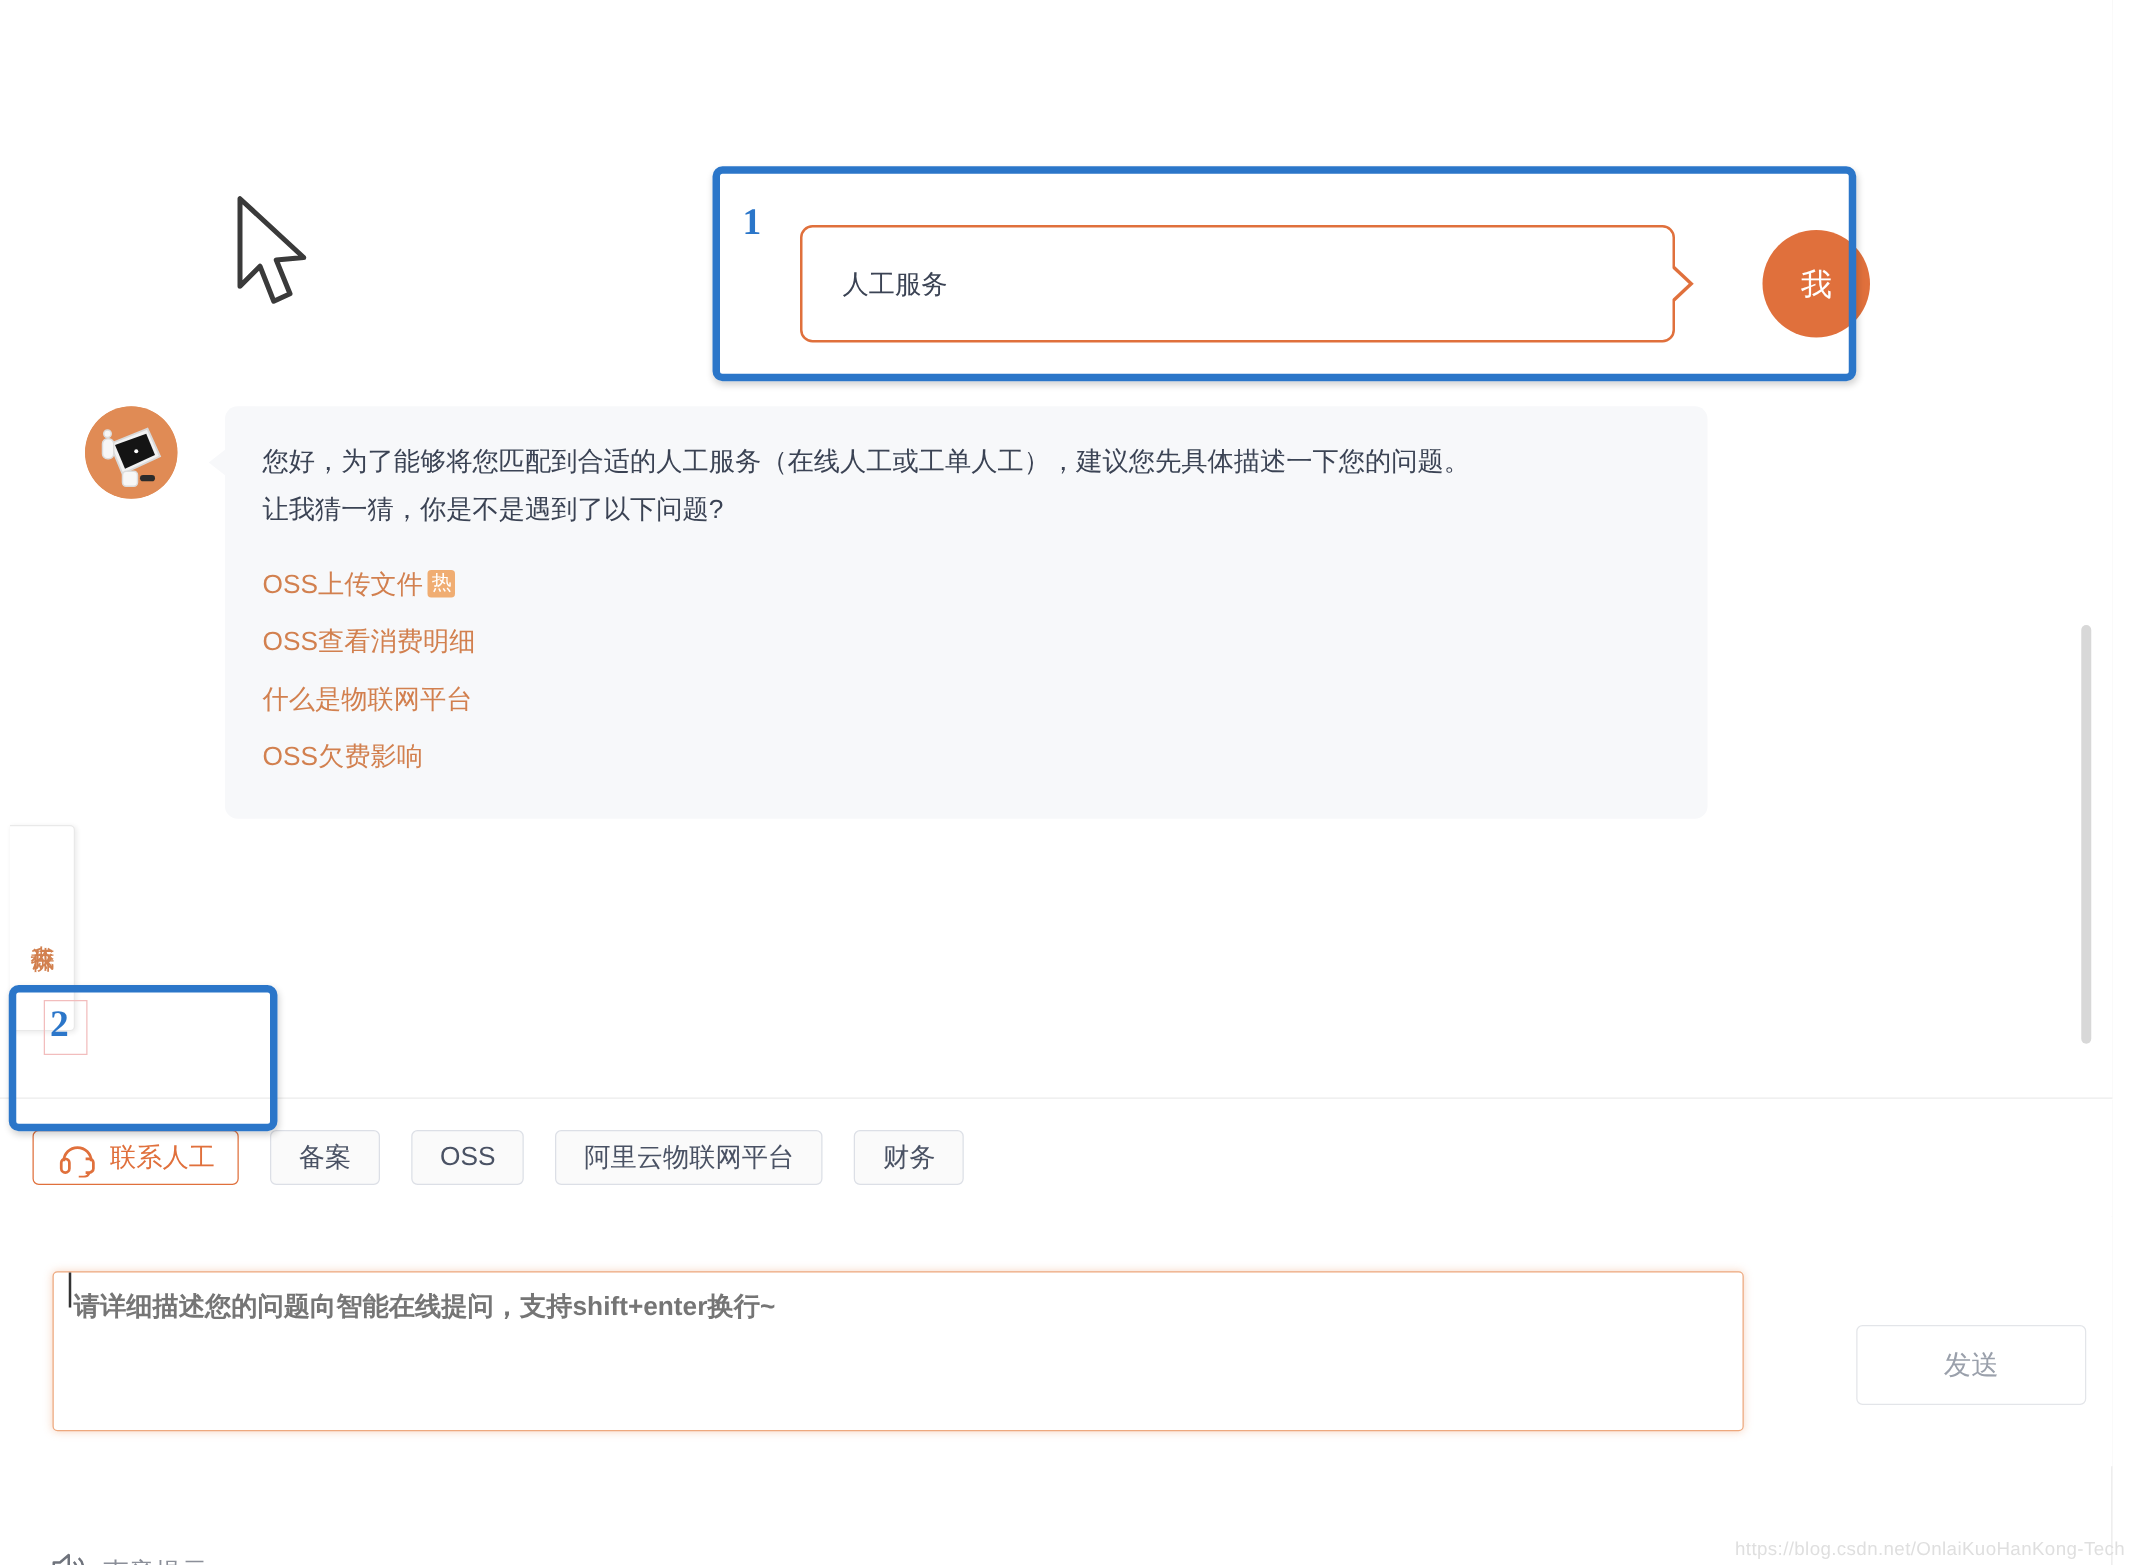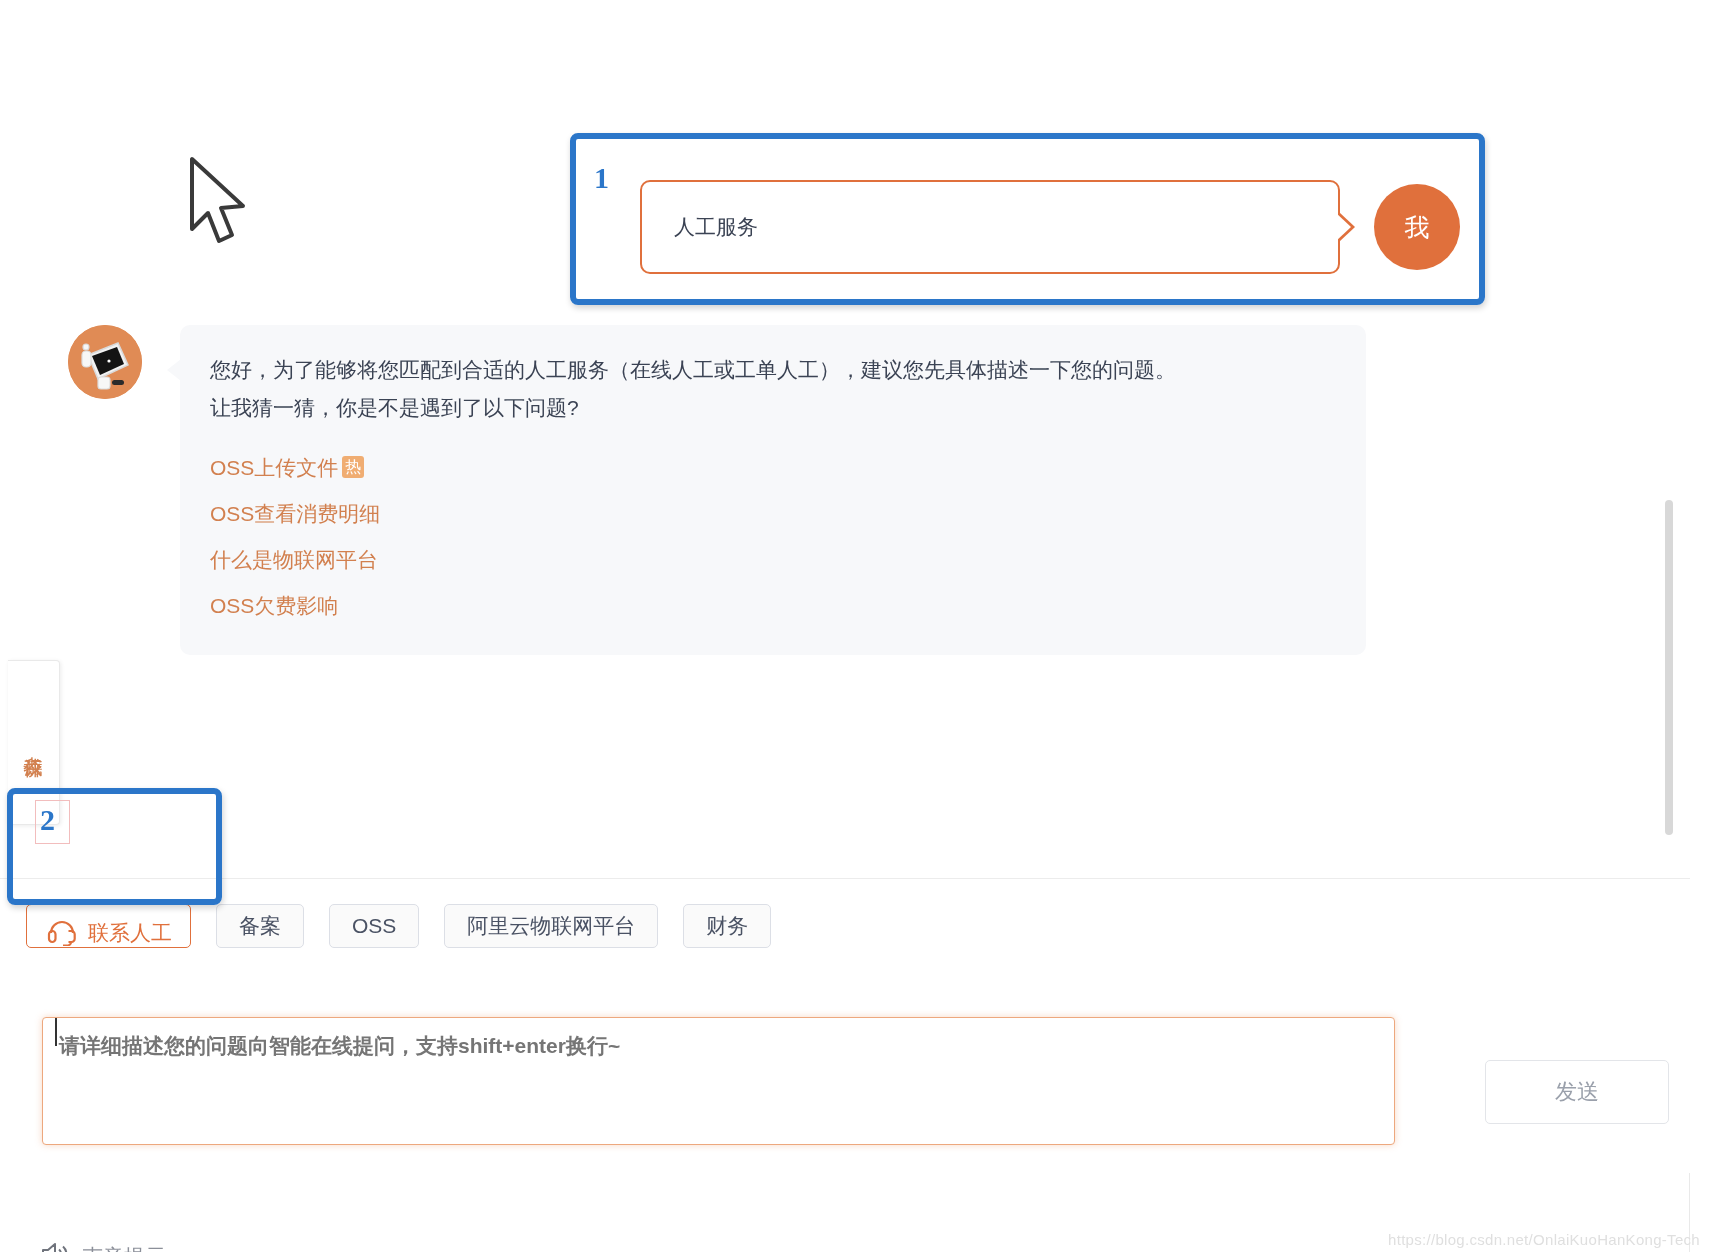--- a/index.html
+++ b/index.html
@@ -48,20 +48,21 @@
     vertical-align: 3px;
     margin-left: 4px;
   }
 
   
   .user-row {
     position: absolute;
     left: 640px; top: 180px;
     display: flex;
     align-items: center;
+    gap: 36px;
   }
   .user-bubble {
     position: relative;
     width: 700px;
     min-height: 94px;
     border: 2px solid #e0703c;
     border-radius: 10px;
     background: #ffffff;
     display: flex;
     align-items: center;
@@ -231,21 +232,20 @@
     padding: 0 22px;
     margin-right: 25px;
     cursor: pointer;
     white-space: nowrap;
   }
   .qbtn.primary {
     border-color: #e0703c;
     color: #e0703c;
     background: #ffffff;
     padding: 0 18px;
-    align-items: flex-end;
   }
   .headset-icon {
     width: 34px; height: 34px;
     margin-right: 9px;
     flex: none;
     display: flex;
     align-items: center;
     justify-content: center;
   }
 

